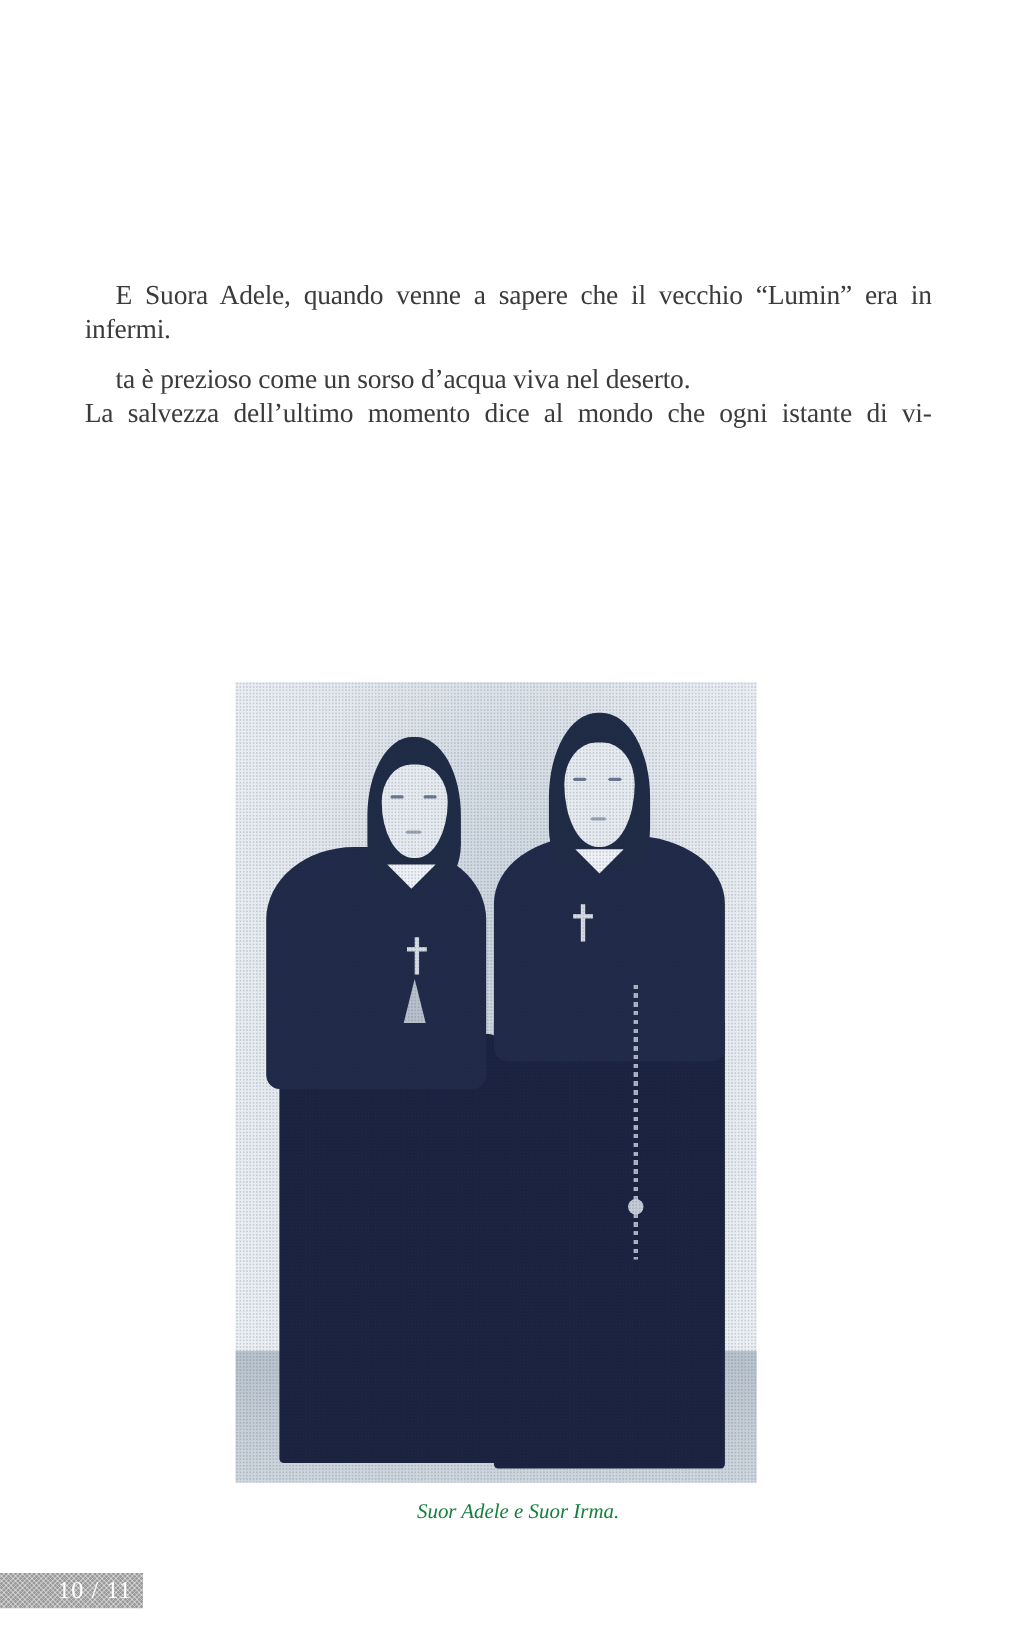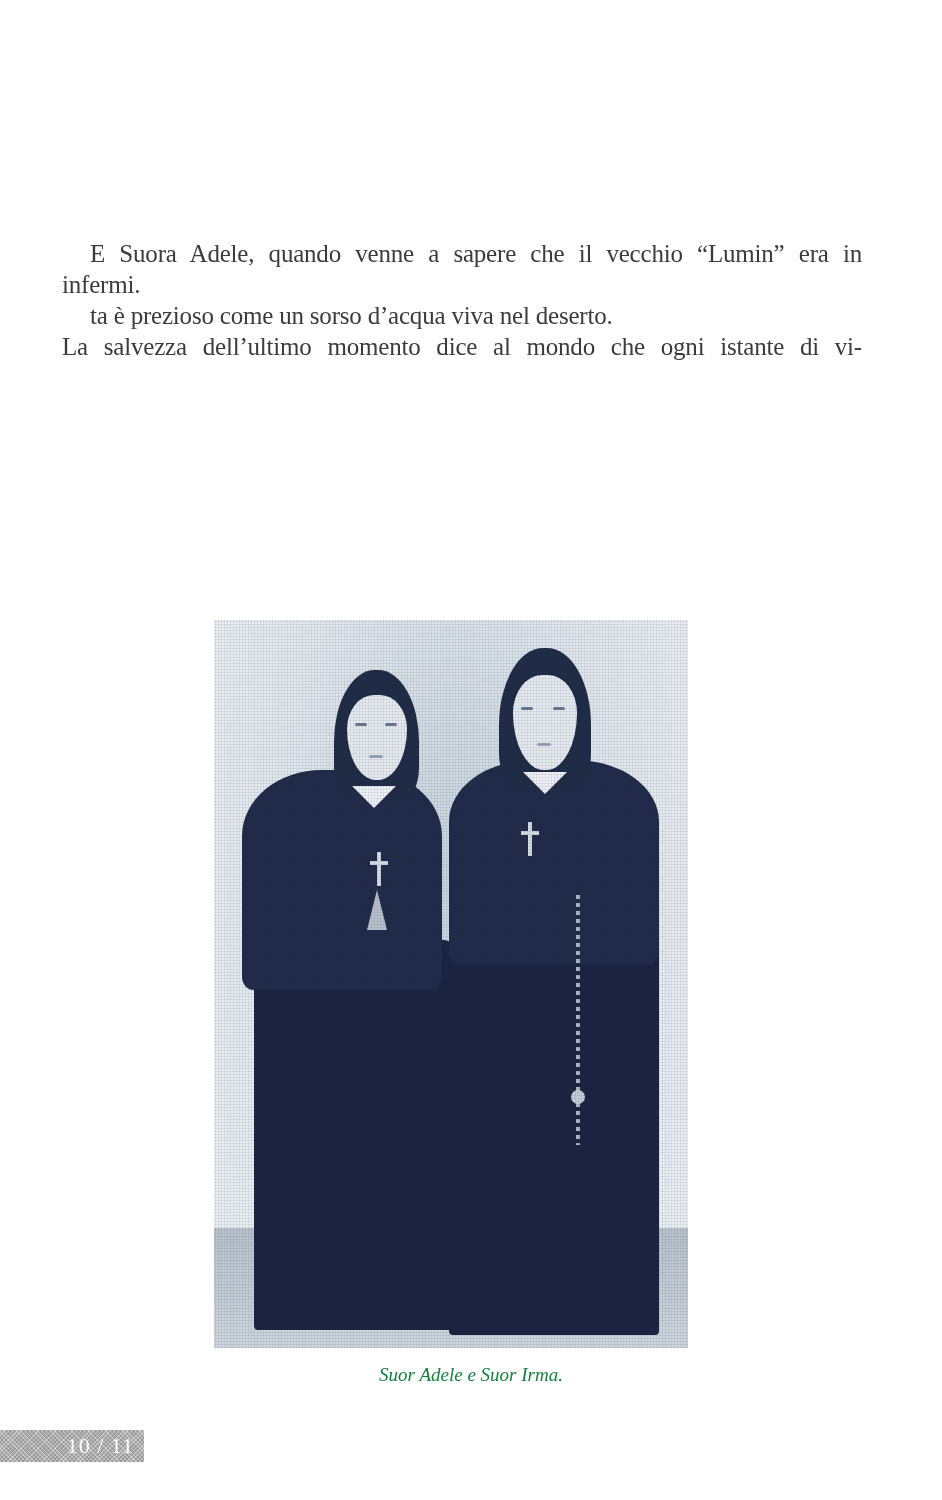--- a/index.html
+++ b/index.html
@@ -18,21 +18,21 @@
   .body-text {
     position: absolute;
     left: 62px;
     top: 238px;
     width: 800px;
     font-size: 25px;
     line-height: 31px;
     letter-spacing: -0.2px;
   }
   .para {
-    margin: 0;
+    margin: 15px;
     text-indent: 28px;
     text-align: justify;
   }
   .para .line {
     display: block;
     white-space: nowrap;
   }
   .para .line.justify {
     text-align: justify;
     text-align-last: justify;
@@ -143,21 +143,21 @@
     text-align: center;
     font-style: italic;
     font-size: 19px;
     color: #15803d;
   }
 
   .page-badge {
     position: absolute;
     left: 0;
     top: 1430px;
-    width: 144px;
+    width: 130px;
     height: 32px;
     background-color: #9a9a9a;
     background-image:
       repeating-linear-gradient(45deg, rgba(255,255,255,0.35) 0 1px, transparent 1px 3px),
       repeating-linear-gradient(-45deg, rgba(255,255,255,0.35) 0 1px, transparent 1px 3px);
   }
   .page-badge .page-number {
     position: absolute;
     right: 10px;
     top: 3px;

